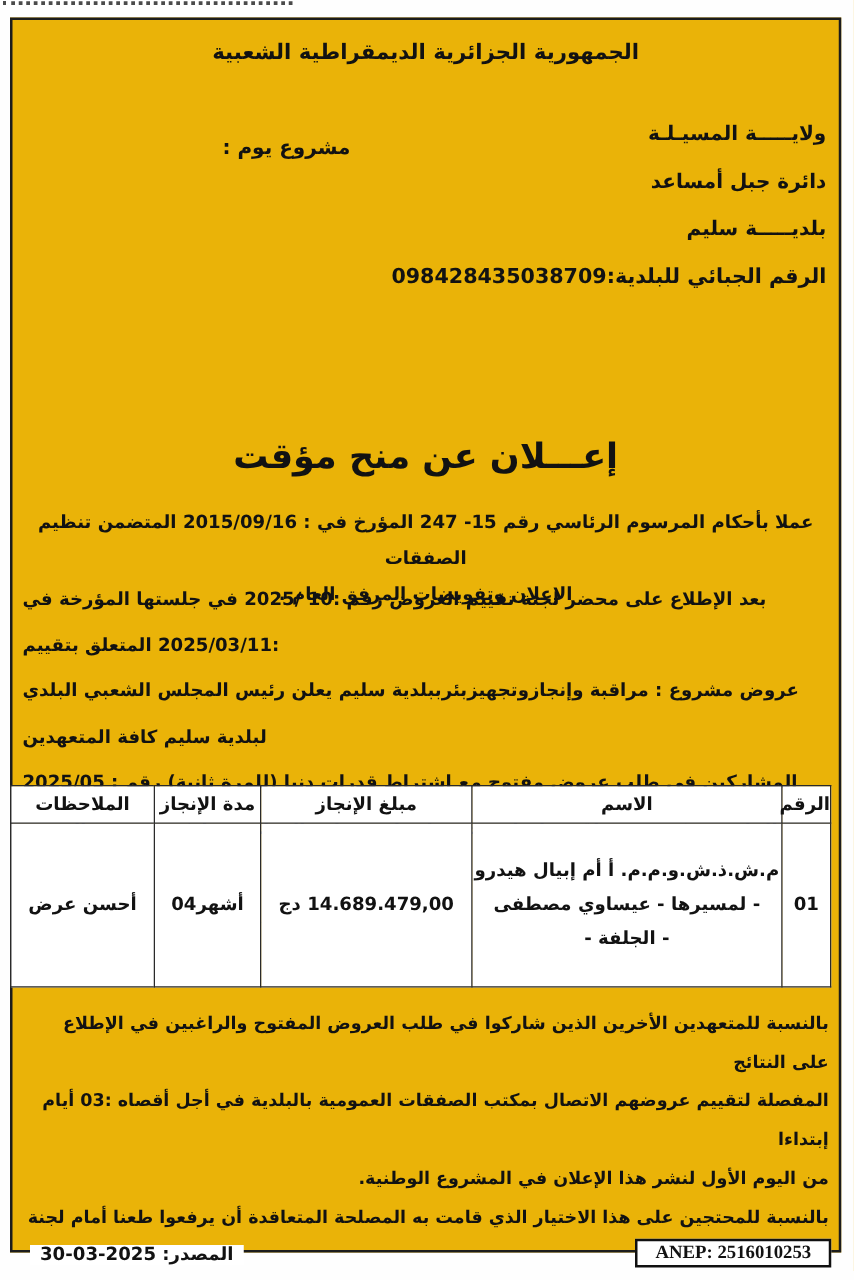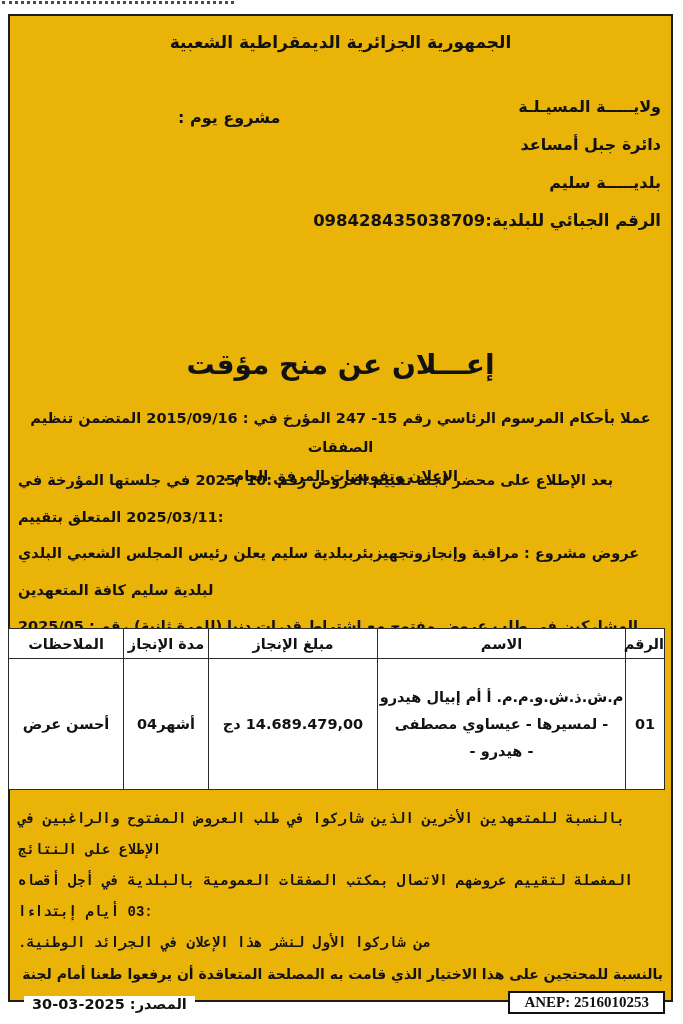--- a/index.html
+++ b/index.html
@@ -72,21 +72,21 @@
   .col-duration { width:84px; }
   .col-remarks { width:114px; }
   .name-cell div { line-height:27px; }
   .amount-cell { font-size:15px; letter-spacing:0.5px; }
   .duration-cell { direction:ltr; }
 
   .notes {
     position:absolute; top:788px; right:8px; left:8px;
     font-weight:700; font-size:14px; line-height:31px;
   }
-  .notes .c { text-align:left;font-family:Liberation Mono, monospace; }
+  .notes .c { text-align:right; }
   .notes .r { text-align:right; }
 
   .footer-source {
     position:absolute; bottom:-12px; left:14px;
     background:#fff; padding:0 8px;
     font-weight:700; font-size:14.5px; direction:rtl;
   }
   .anep-box {
     position:absolute; bottom:-14px; right:6px;
     background:#fff; border:2px solid #101010;
@@ -140,33 +140,33 @@
           <th class="col-duration">مدة الإنجاز</th>
           <th class="col-remarks">الملاحظات</th>
         </tr>
       </thead>
       <tbody>
         <tr>
           <td>01</td>
           <td class="name-cell">
             <div>م.ش.ذ.ش.و.م.م. أ أم إبيال هيدرو</div>
             <div>- لمسيرها - عيساوي مصطفى</div>
-            <div>- هيدرو -</div>
+            <div>- الجلفة -</div>
           </td>
           <td class="amount-cell">14.689.479,00 دج</td>
           <td class="duration-cell">04أشهر</td>
           <td>أحسن عرض</td>
         </tr>
       </tbody>
     </table>
 
     <div class="notes">
       <div class="c">بالنسبة للمتعهدين الأخرين الذين شاركوا في طلب العروض المفتوح والراغبين في الإطلاع على النتائج</div>
       <div class="c">المفصلة لتقييم عروضهم الاتصال بمكتب الصفقات العمومية بالبلدية في أجل أقصاه :03 أيام إبتداءا</div>
-      <div class="c">من شاركوا الأول لنشر هذا الإعلان في الجرائد الوطنية.</div>
+      <div class="c">من اليوم الأول لنشر هذا الإعلان في المشروع الوطنية.</div>
       <div class="r">بالنسبة للمحتجين على هذا الاختيار الذي قامت به المصلحة المتعاقدة أن يرفعوا طعنا أمام لجنة الصفقات العمومية</div>
       <div class="r">للبلدية في أجل : 10 أيام إبتداءا من نشر هذا الإعلان في الجرائد الوطنية وإذا تزامن اليوم العاشر مع يوم عطلة</div>
 
     </div>
 
     <div class="footer-source">المصدر: 2025-03-30</div>
 
     <div class="anep-box">ANEP: 2516010253</div>
 
   </div>

